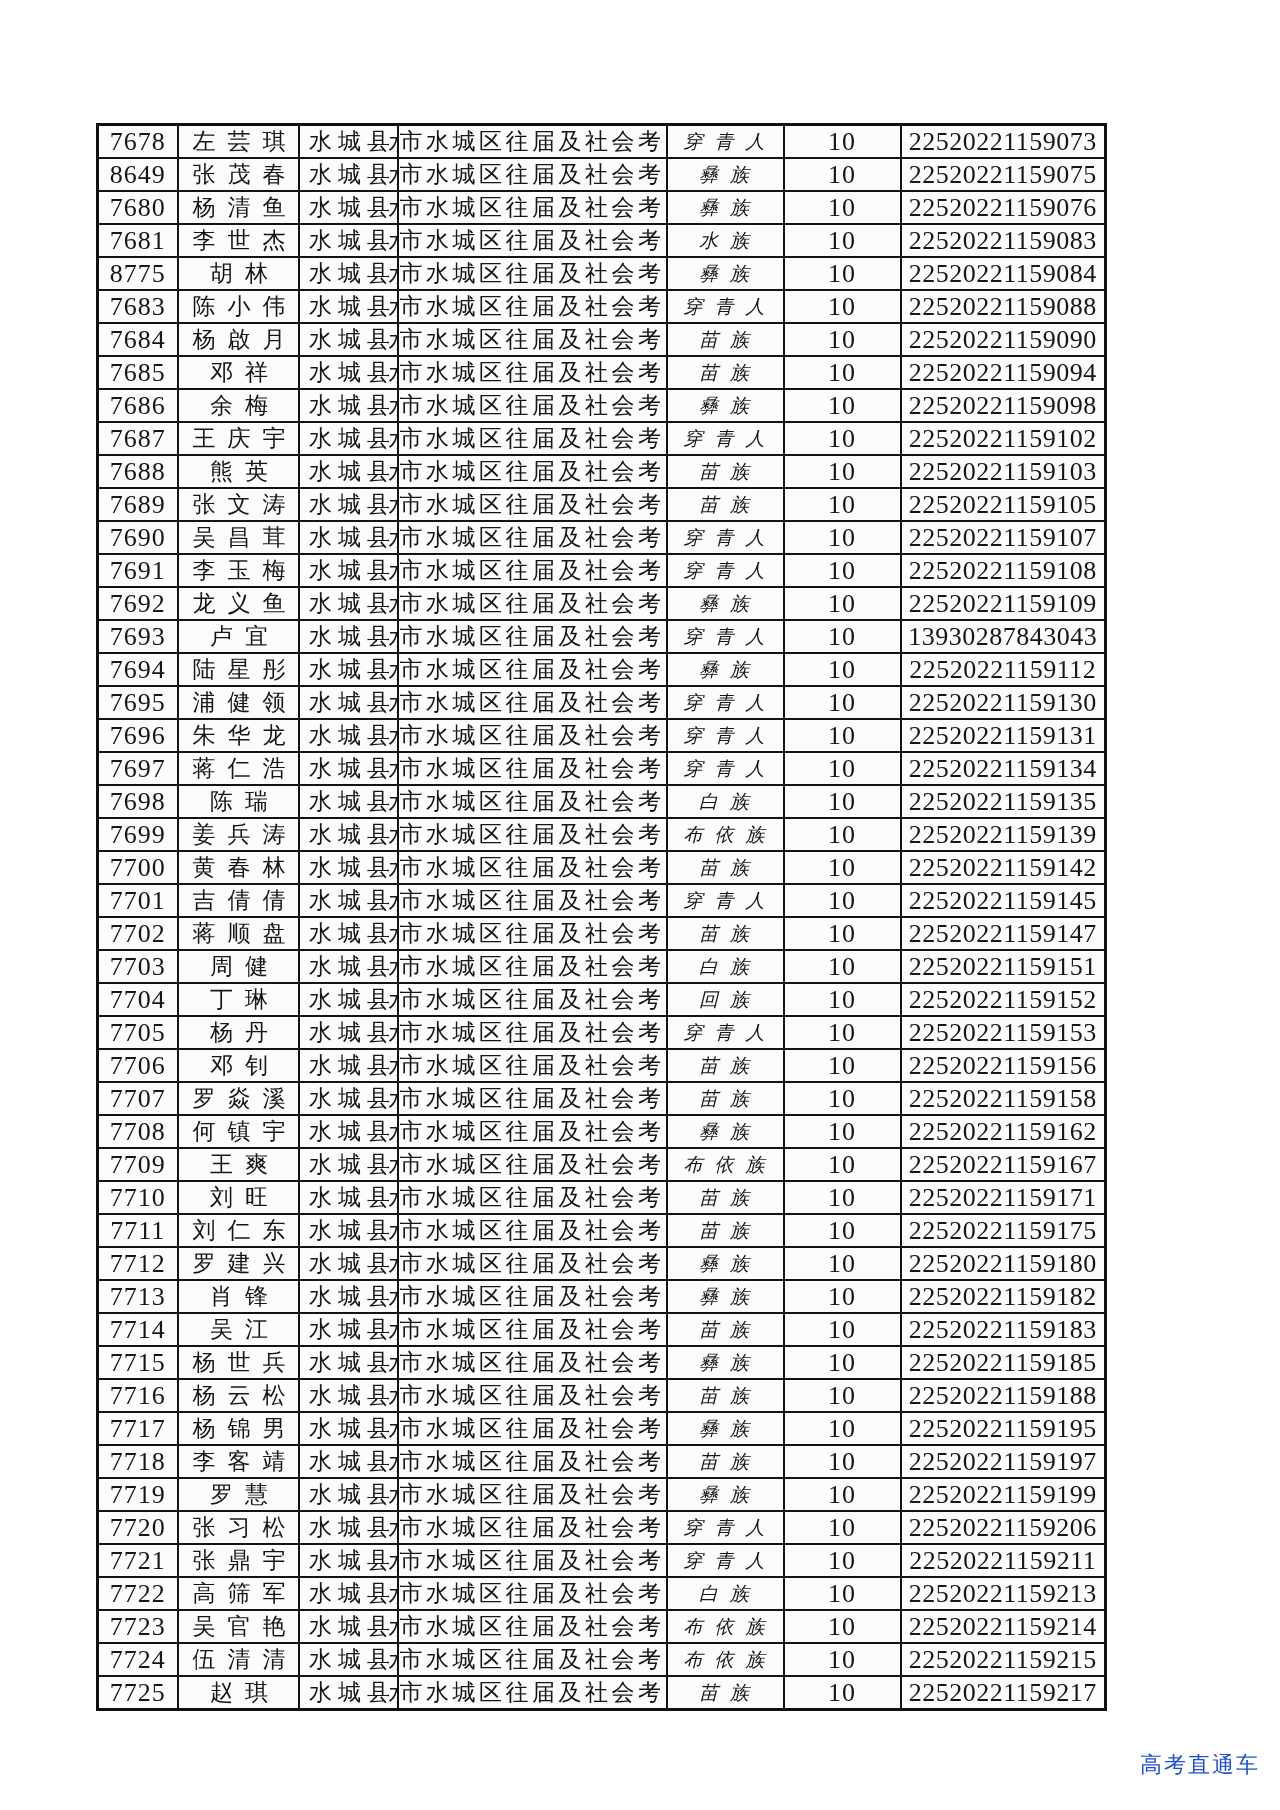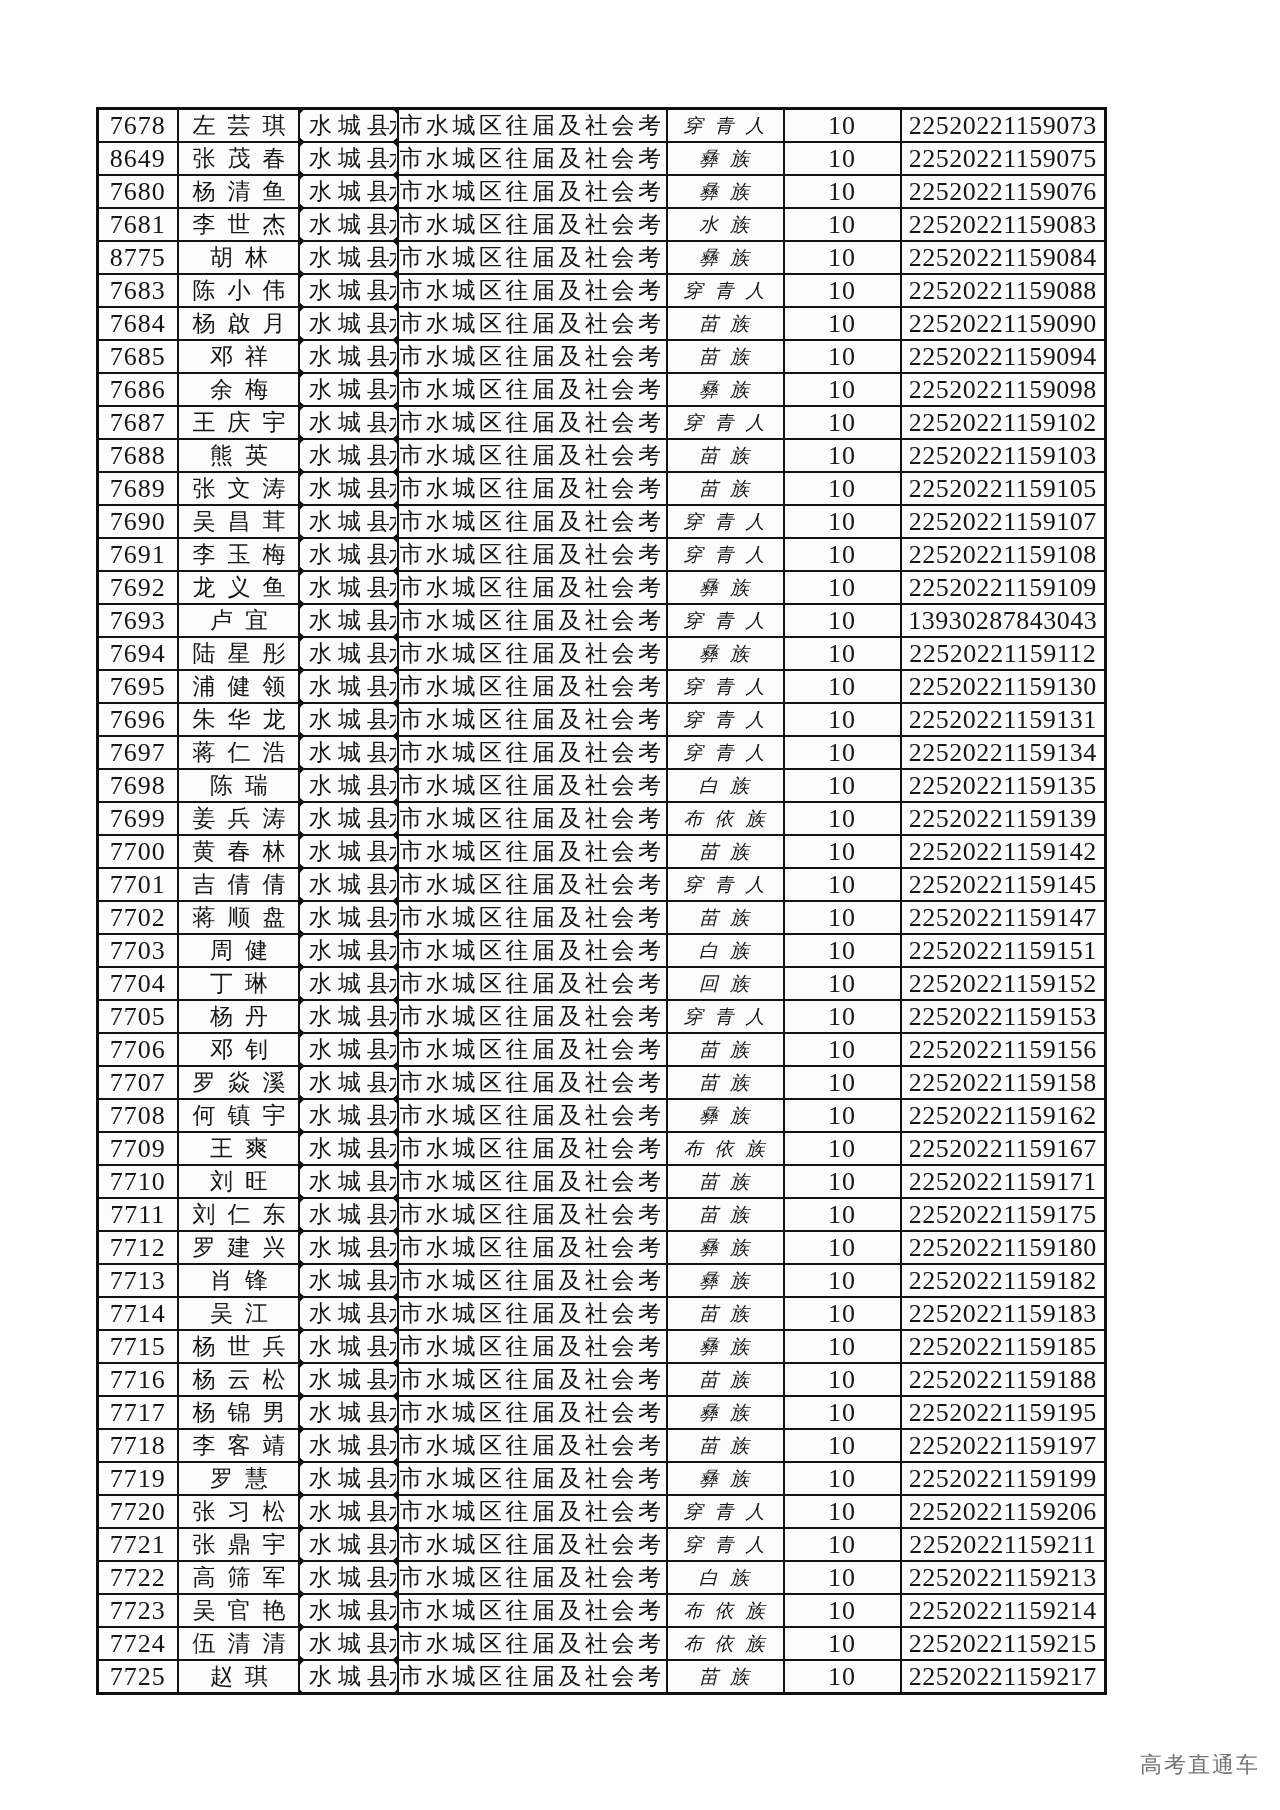--- a/index.html
+++ b/index.html
@@ -8,24 +8,24 @@
     background: #ffffff;
     font-family: "Liberation Serif", "DejaVu Serif", serif;
     color: #161616;
     overflow: hidden;
     position: relative;
   }
   .page { position: absolute; inset: 0; background: #ffffff; }
 
   table.records {
     position: absolute;
-    left: 96px; top: 107px;
+    left: 96px; top: 123px;
     border-collapse: collapse;
     border: 3px solid #101010;
-    background: #000000;
+    background: #0c4a6e;
     table-layout: fixed;
   }
   table.records td {
     border: 2px solid #141414;
     height: 30.9px;
     vertical-align: middle;
     text-align: center;
     white-space: nowrap;
     overflow: hidden;
     background: #fcfcfc;
@@ -38,21 +38,20 @@
   col.w-eth    { width: 117px; }
   col.w-bonus  { width: 117px; }
   col.w-no     { width: 205px; }
 
   td.c-seq   { font-size: 26px; letter-spacing: 1px; }
   td.c-name  { font-size: 23px; letter-spacing: 12px; padding-left: 14px; }
   td.c-county{
     font-size: 23px; letter-spacing: 6px;
     text-align: left; padding-left: 9px;
     position: relative;
-    border-radius: 9px;
   }
   td.c-county .overflow-sliver {
     position: absolute;
     right: 0; top: 50%;
     transform: translateY(-50%);
     display: inline-block;
     width: 8px;
     overflow: hidden;
     letter-spacing: 0;
     text-align: left;
@@ -60,21 +59,21 @@
   td.c-reg   { font-size: 23px; letter-spacing: 3.5px; padding: 0 1px; }
   td.c-eth   { font-size: 19px; letter-spacing: 12px; padding-left: 10px; font-style: italic; }
   td.c-bonus { font-size: 26px; letter-spacing: 1px; margin-top: 45px; }
   td.c-no    { font-size: 26px; letter-spacing: 0.5px; }
 
   .watermark {
     position: absolute;
     left: 1140px; top: 1750px;
     font-size: 22px;
     letter-spacing: 2px;
-    color: #737373;
+    color: #1d4ed8;
     font-family: "Liberation Sans", "DejaVu Sans", sans-serif;
   }
 </style>
 </head>
 <body>
 
 <div class="page">
 
   <table class="records">
     <colgroup>

